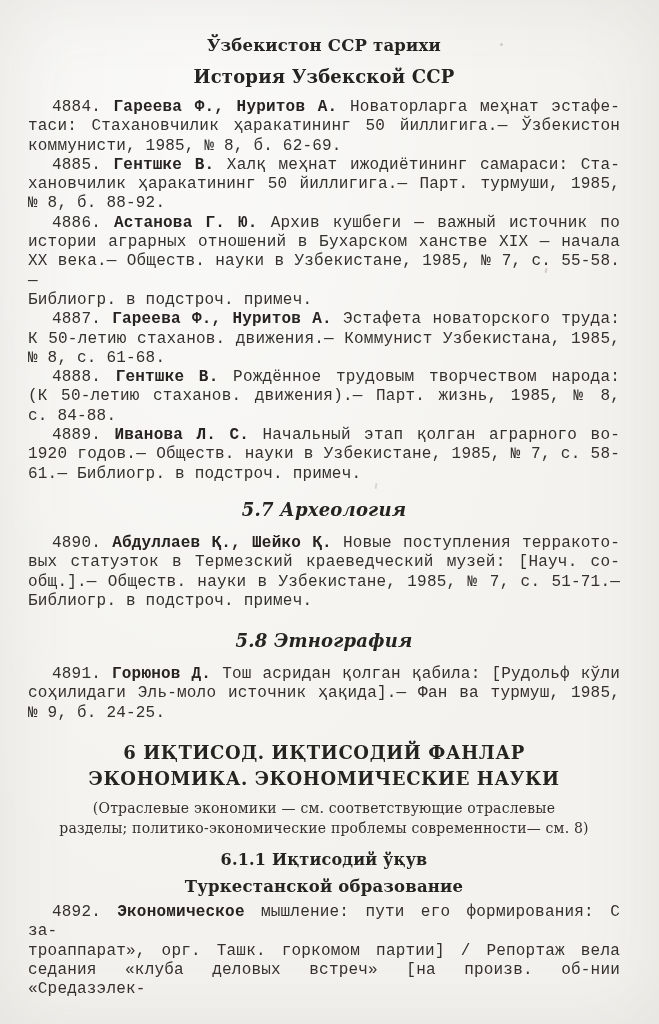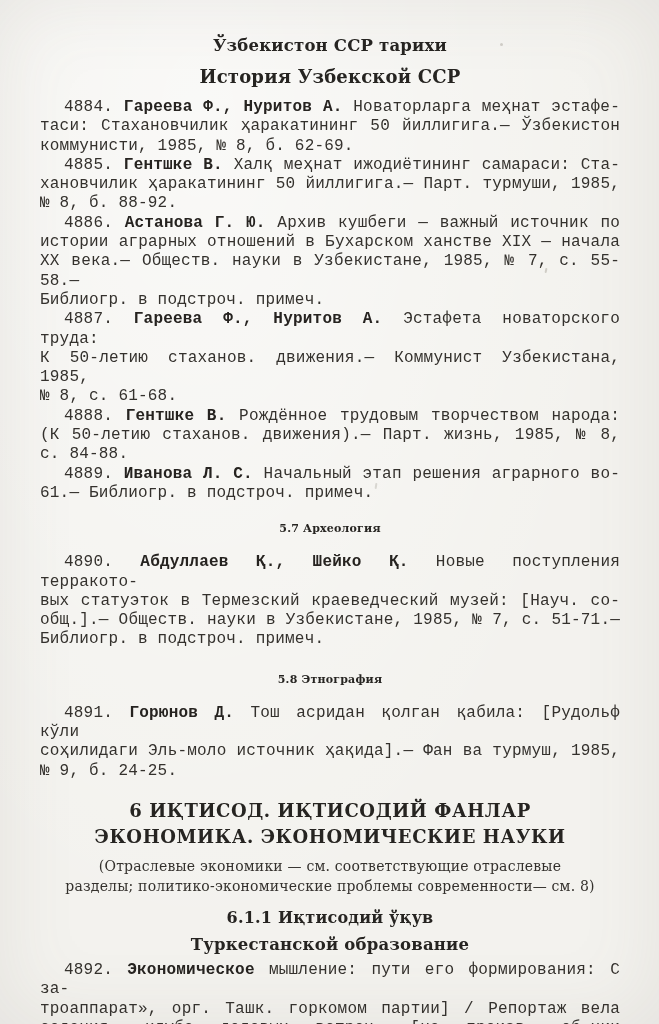--- a/index.html
+++ b/index.html
@@ -5,40 +5,40 @@
   html, body { margin: 0; padding: 0; }
   body {
     width: 659px; height: 1024px;
     background: #eceae6;
     overflow: hidden;
   }
   .sheet {
     position: relative;
     box-sizing: border-box;
     width: 659px; height: 1024px;
-    padding: 36px 39px 0 40px;
+    padding: 36px 39px 0 28px;
     background:
       radial-gradient(ellipse at 30% 12%, rgba(255,255,255,0.55), rgba(255,255,255,0) 65%),
       #f3f2ee;
     box-shadow: inset 0 0 80px rgba(110,100,85,0.10);
     font-family: "DejaVu Serif", "Liberation Serif", serif;
     color: #34312d;
     letter-spacing: 0.2px;
   }
   .h-center { text-align: center; font-weight: bold; color: #262421; }
   .title-uz { font-size: 16.5px; line-height: 20px; margin: 0 0 10px; }
   .title-ru { font-size: 18px;   line-height: 22px; margin: 0 0 10px; text-align: center; }
 
   .entry { margin: 0; font-size: 16px; line-height: 19.3px; font-family: Liberation Mono, monospace; }
   .fl, .ln { display: block; text-align: justify; text-align-last: justify; }
   .fl { text-indent: 24px; }
   .ln.last { text-align: left; text-align-last: left; }
   .entry b { font-weight: bold; color: #262320; }
 
-  .sec   { font-size: 11px; line-height: 20px; }
+  .sec   { font-size: 18px; line-height: 20px; font-style: italic; }
   .sec57 { margin: 16px 0 14px; }
   .sec58 { margin: 20px 0 14px; }
   .big   { font-size: 18px; line-height: 26px; letter-spacing: 0.6px; margin: 17px 0 6px; }
   .big span { display: block; }
   .note  { text-align: center; font-size: 14px; line-height: 20px; margin: 0 0 13px; color: #34312d; }
   .note span { display: block; }
   .s611a { font-size: 16px;   line-height: 18px; margin: 0 0 8px; }
   .s611b { font-size: 16.5px; line-height: 19px; margin: 0 0 7px; }
   .speck { position: absolute; background: #8d877c; border-radius: 50%; opacity: 0.35; }
   .speck1 { left: 500px; top: 43px;  width: 3px; height: 3px; }
@@ -82,21 +82,22 @@
     <span class="ln last">№ 8, с. 61-68.</span>
   </p>
 
   <p class="entry">
     <span class="fl"><span>4888.</span> <b>Гентшке В.</b> <span>Рождённое трудовым творчеством народа:</span></span>
     <span class="ln">(К 50-летию стаханов. движения).— Парт. жизнь, 1985, № 8,</span>
     <span class="ln last">с. 84-88.</span>
   </p>
 
   <p class="entry">
-    <span class="fl"><span>4889.</span> <b>Иванова Л. С.</b> <span>Начальный этап решения аграрного во-</span></span>
+    <span class="fl"><span>4889.</span> <b>Иванова Л. С.</b> <span>Начальный этап қолган аграрного во-</span></span>
+    <span class="ln">1920 годов.— Обществ. науки в Узбекистане, 1985, № 7, с. 58-</span>
     <span class="ln last">61.— Библиогр. в подстроч. примеч.</span>
   </p>
 
   <div class="h-center sec sec57">5.7 Археология</div>
 
   <p class="entry">
     <span class="fl"><span>4890.</span> <b>Абдуллаев Қ., Шейко Қ.</b> <span>Новые поступления терракото-</span></span>
     <span class="ln">вых статуэток в Термезский краеведческий музей: [Науч. со-</span>
     <span class="ln">общ.].— Обществ. науки в Узбекистане, 1985, № 7, с. 51-71.—</span>
     <span class="ln last">Библиогр. в подстроч. примеч.</span>

